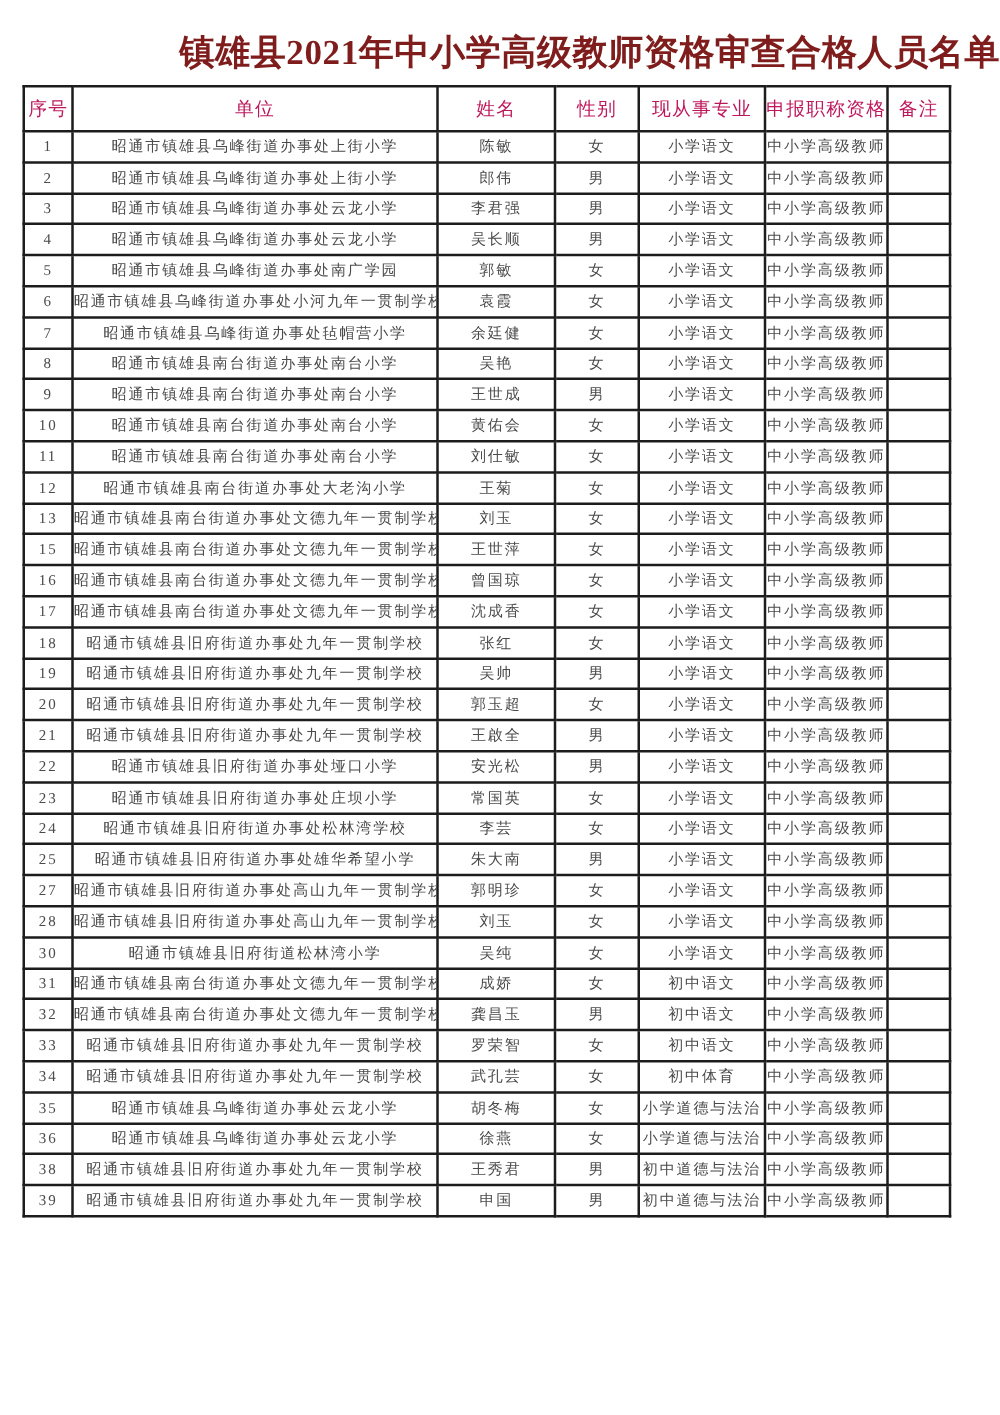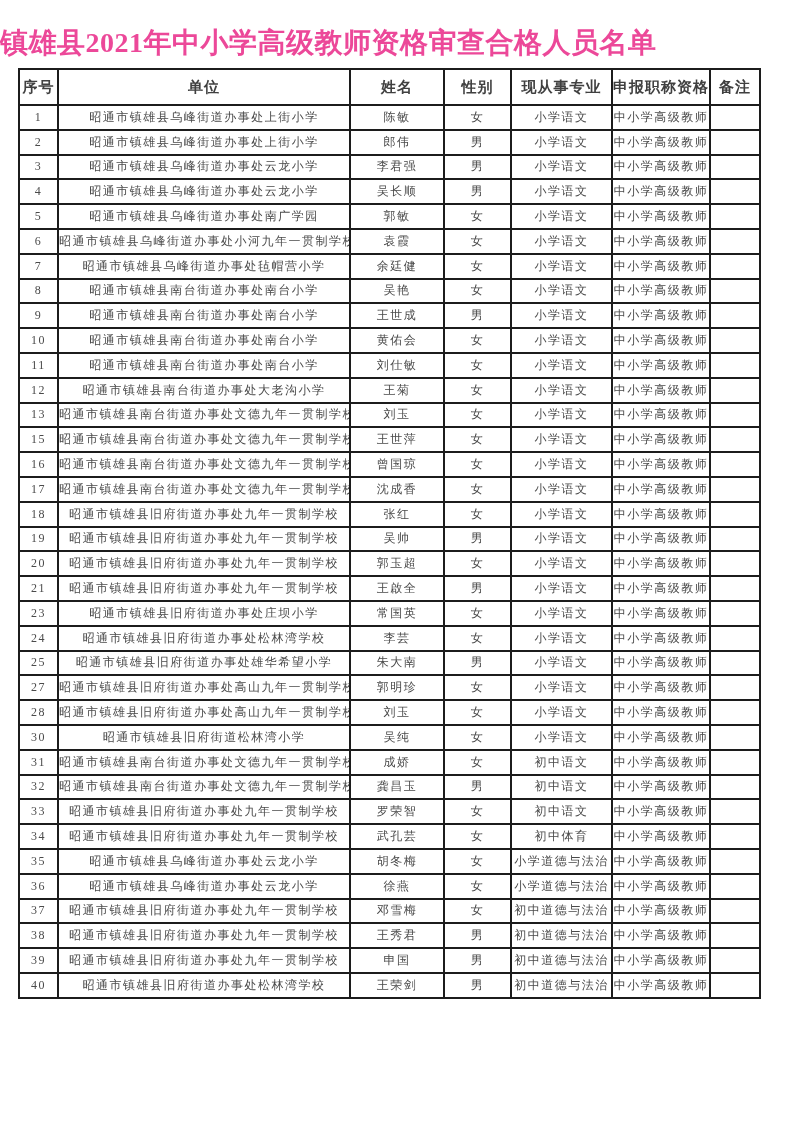--- a/index.html
+++ b/index.html
@@ -16,46 +16,46 @@
   }
   .page {
     width: 800px;
     height: 1132px;
     background: #ffffff;
   }
   .title {
     margin: 0;
     padding-top: 27px;
     padding-bottom: 9px;
-    text-align: left;
+    text-align: right;
     font-size: 28px;
     line-height: 32px;
     font-weight: bold;
-    color: #ec4899;
+    color: #7f1d1d;
     letter-spacing: 0.5px;
     white-space: nowrap;
   }
   table.roster {
     border-collapse: collapse;
     table-layout: fixed;
     margin-left: 18px;
     width: 741px;
   }
   table.roster th, table.roster td {
     border: 2px solid #1c1c1c;
     padding: 0;
     text-align: center;
     vertical-align: middle;
     overflow: hidden;
   }
   table.roster thead th {
     height: 34px;
     font-size: 15px;
-    font-weight: bold;
-    color: #404040;
+    font-weight: normal;
+    color: #be185d;
     letter-spacing: 1px;
   }
   table.roster tbody td {
     height: 22.8px;
     font-size: 12px;
     color: #4a4a4a;
     letter-spacing: 1.5px;
     white-space: nowrap;
   }
   td.c-index { letter-spacing: 0; font-size: 12.5px; color: #3d3d3d; }
@@ -269,20 +269,29 @@
         <tr>
           <td class="c-index">21</td>
           <td class="c-unit">昭通市镇雄县旧府街道办事处九年一贯制学校</td>
           <td class="c-name">王啟全</td>
           <td class="c-gender">男</td>
           <td class="c-subject">小学语文</td>
           <td class="c-qualification">中小学高级教师</td>
           <td class="c-remark"></td>
         </tr>
         <tr>
+          <td class="c-index">22</td>
+          <td class="c-unit">昭通市镇雄县旧府街道办事处垭口小学</td>
+          <td class="c-name">安光松</td>
+          <td class="c-gender">男</td>
+          <td class="c-subject">小学语文</td>
+          <td class="c-qualification">中小学高级教师</td>
+          <td class="c-remark"></td>
+        </tr>
+        <tr>
           <td class="c-index">23</td>
           <td class="c-unit">昭通市镇雄县旧府街道办事处庄坝小学</td>
           <td class="c-name">常国英</td>
           <td class="c-gender">女</td>
           <td class="c-subject">小学语文</td>
           <td class="c-qualification">中小学高级教师</td>
           <td class="c-remark"></td>
         </tr>
         <tr>
           <td class="c-index">24</td>
@@ -377,50 +386,32 @@
         <tr>
           <td class="c-index">36</td>
           <td class="c-unit">昭通市镇雄县乌峰街道办事处云龙小学</td>
           <td class="c-name">徐燕</td>
           <td class="c-gender">女</td>
           <td class="c-subject">小学道德与法治</td>
           <td class="c-qualification">中小学高级教师</td>
           <td class="c-remark"></td>
         </tr>
         <tr>
-          <td class="c-index">37</td>
-          <td class="c-unit">昭通市镇雄县旧府街道办事处九年一贯制学校</td>
-          <td class="c-name">邓雪梅</td>
-          <td class="c-gender">女</td>
+          <td class="c-index">38</td>
+          <td class="c-unit">昭通市镇雄县旧府街道办事处九年一贯制学校</td>
+          <td class="c-name">王秀君</td>
+          <td class="c-gender">男</td>
           <td class="c-subject">初中道德与法治</td>
           <td class="c-qualification">中小学高级教师</td>
           <td class="c-remark"></td>
         </tr>
         <tr>
-          <td class="c-index">38</td>
-          <td class="c-unit">昭通市镇雄县旧府街道办事处九年一贯制学校</td>
-          <td class="c-name">王秀君</td>
-          <td class="c-gender">男</td>
-          <td class="c-subject">初中道德与法治</td>
-          <td class="c-qualification">中小学高级教师</td>
-          <td class="c-remark"></td>
-        </tr>
-        <tr>
           <td class="c-index">39</td>
           <td class="c-unit">昭通市镇雄县旧府街道办事处九年一贯制学校</td>
           <td class="c-name">申国</td>
-          <td class="c-gender">男</td>
-          <td class="c-subject">初中道德与法治</td>
-          <td class="c-qualification">中小学高级教师</td>
-          <td class="c-remark"></td>
-        </tr>
-        <tr>
-          <td class="c-index">40</td>
-          <td class="c-unit">昭通市镇雄县旧府街道办事处松林湾学校</td>
-          <td class="c-name">王荣剑</td>
           <td class="c-gender">男</td>
           <td class="c-subject">初中道德与法治</td>
           <td class="c-qualification">中小学高级教师</td>
           <td class="c-remark"></td>
         </tr>
       </tbody>
   </table>
 
 </div>
 

